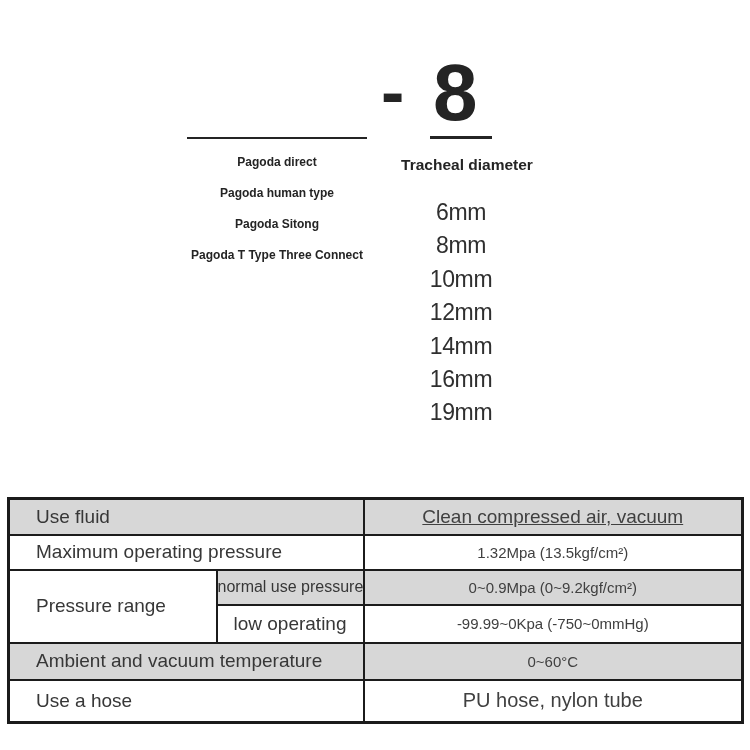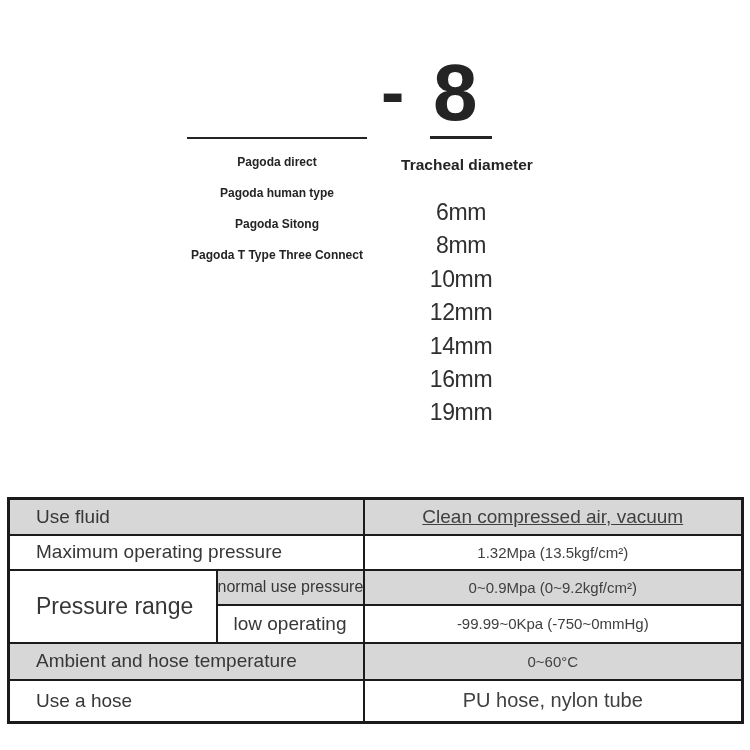--- a/index.html
+++ b/index.html
@@ -66,21 +66,21 @@
     vertical-align:middle;
     overflow:hidden;white-space:nowrap;
   }
   tr.r1{height:36px;padding-left:34px;} tr.r2{height:35px;margin-top:45px;} tr.r3{height:35px;}
   tr.r4{height:38px;} tr.r5{height:37px;} tr.r6{height:43px;}
   td.gray{background:var(--row-gray);}
   td.label{
     padding-left:26px;text-align:left;
     font-size:19px;color:var(--text-label);
   }
-  td.label-lg{font-size:23px;}
+  td.label-lg{font-size:19px;}
   td.sub{
     text-align:center;font-size:16px;color:var(--text-label);
   }
   td.sub-low{
     text-align:center;font-size:19px;color:var(--text-label);
   }
   td.value{
     text-align:center;font-size:15px;color:var(--text-value);
   }
   td.value-lg{font-size:19px;text-decoration:underline;}
@@ -132,21 +132,21 @@
       <tr class="r3">
         <td rowspan="2" class="label label-lg">Pressure range</td>
         <td class="sub gray">normal use pressure</td>
         <td class="value gray">0~0.9Mpa (0~9.2kgf/cm²)</td>
       </tr>
       <tr class="r4">
         <td class="sub-low">low operating</td>
         <td class="value">-99.99~0Kpa (-750~0mmHg)</td>
       </tr>
       <tr class="r5">
-        <td colspan="2" class="label gray">Ambient and hose temperature</td>
+        <td colspan="2" class="label gray">Ambient and vacuum temperature</td>
         <td class="value gray">0~60°C</td>
       </tr>
       <tr class="r6">
         <td colspan="2" class="label">Use a hose</td>
         <td class="value value-xl">PU hose, nylon tube</td>
       </tr>
     </tbody>
   </table>
 
 </div>

